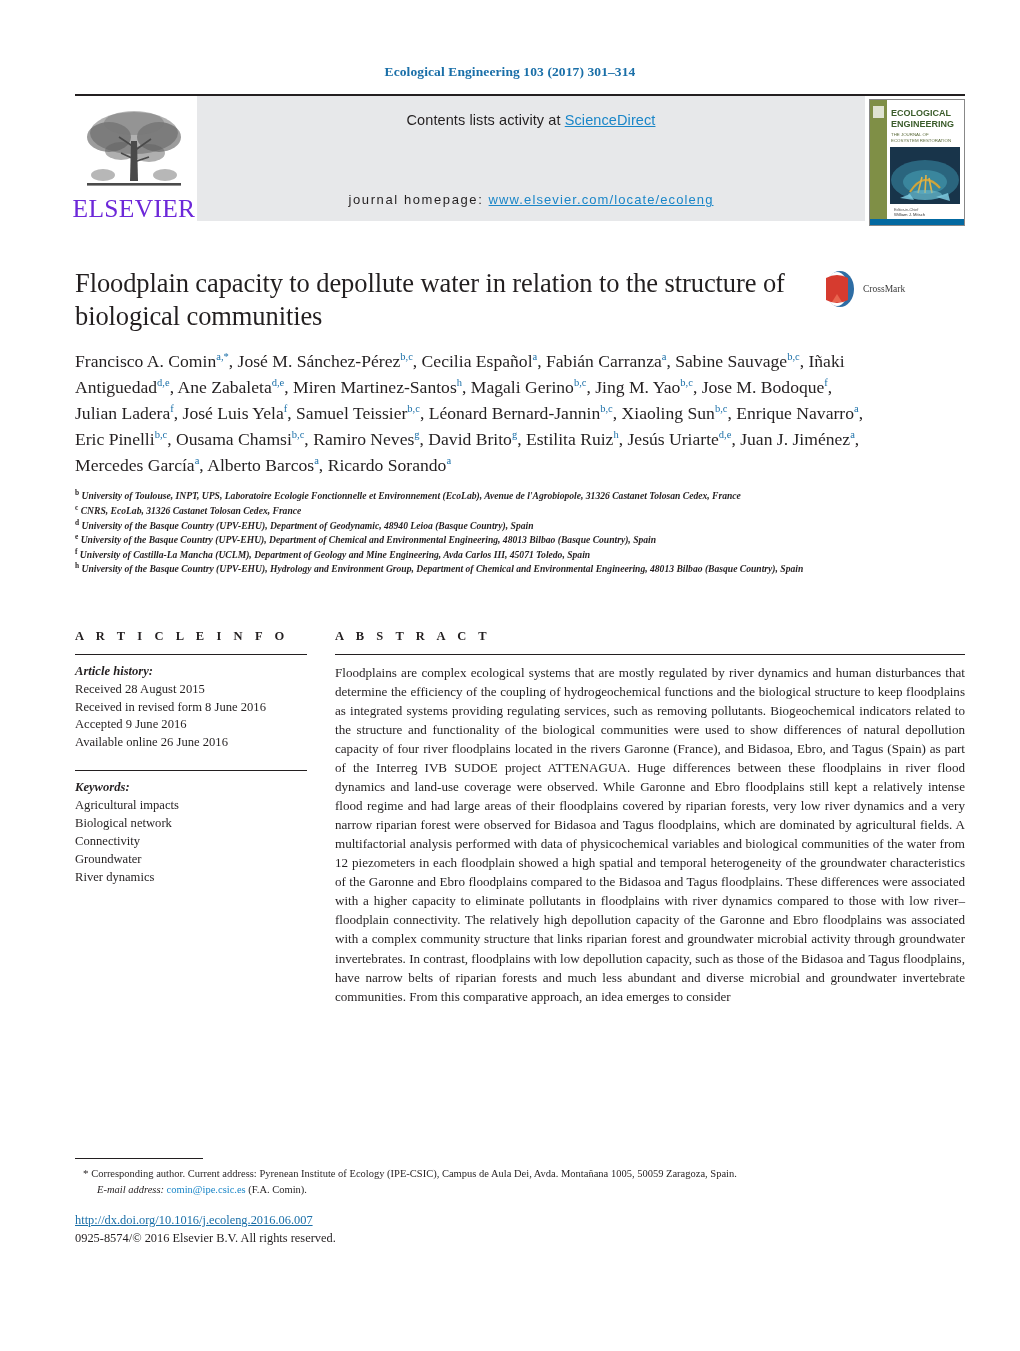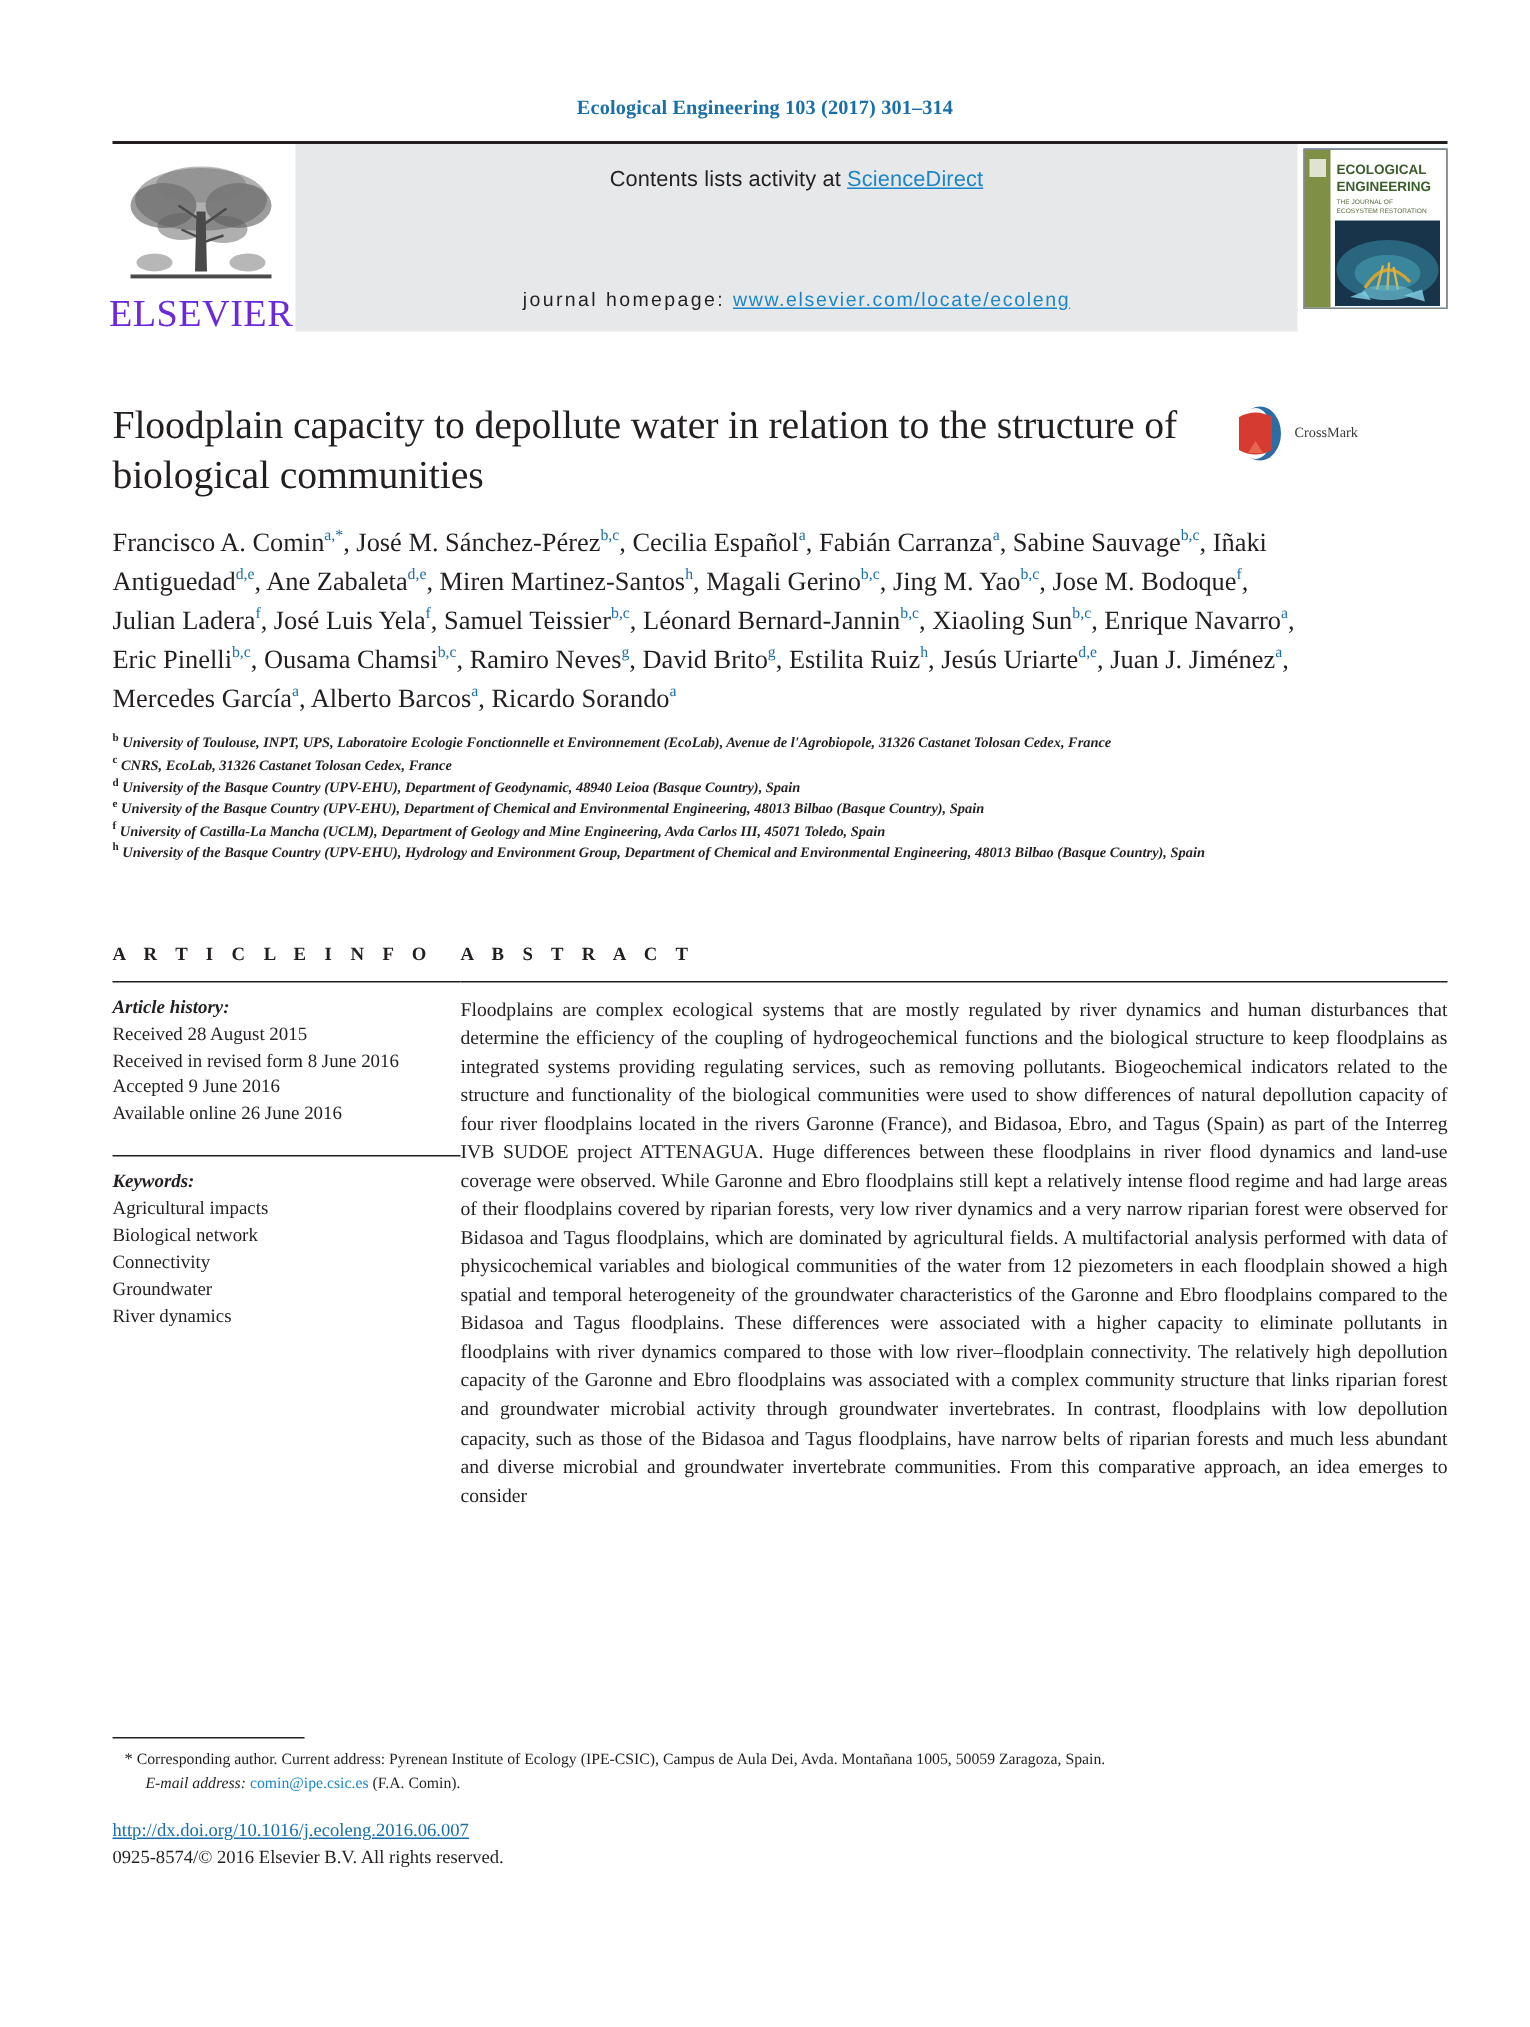--- a/index.html
+++ b/index.html
@@ -89,21 +89,21 @@
     font-family: "Liberation Sans", sans-serif;
     font-size: 13px;
     color: #231f20;
     letter-spacing: 1.6px;
   }
   .homepage-line .url { color: #1a86c8; letter-spacing: 1.1px; }
 
   .cover-thumb {
     width: 96px;
     flex: 0 0 96px;
-    height: 107px;
+    height: 127px;
     margin-top: 3px;
     border: 1px solid #888;
     background: #0369a1;
     position: relative;
     overflow: hidden;
     box-sizing: border-box;
   }
 
   
   .title-block {
@@ -168,20 +168,21 @@
     font-style: normal;
     font-size: 7.4px;
     vertical-align: super;
     line-height: 0;
   }
 
   
   .info-abstract {
     margin: 52px 55px 0 75px;
     display: flex;
+    gap: 28px;
   }
   .col-info {
     flex: 0 0 232px;
     width: 232px;
   }
   .col-abstract {
     flex: 1 1 auto;
   }
   .sec-head {
     font-family: "Liberation Serif", serif;

